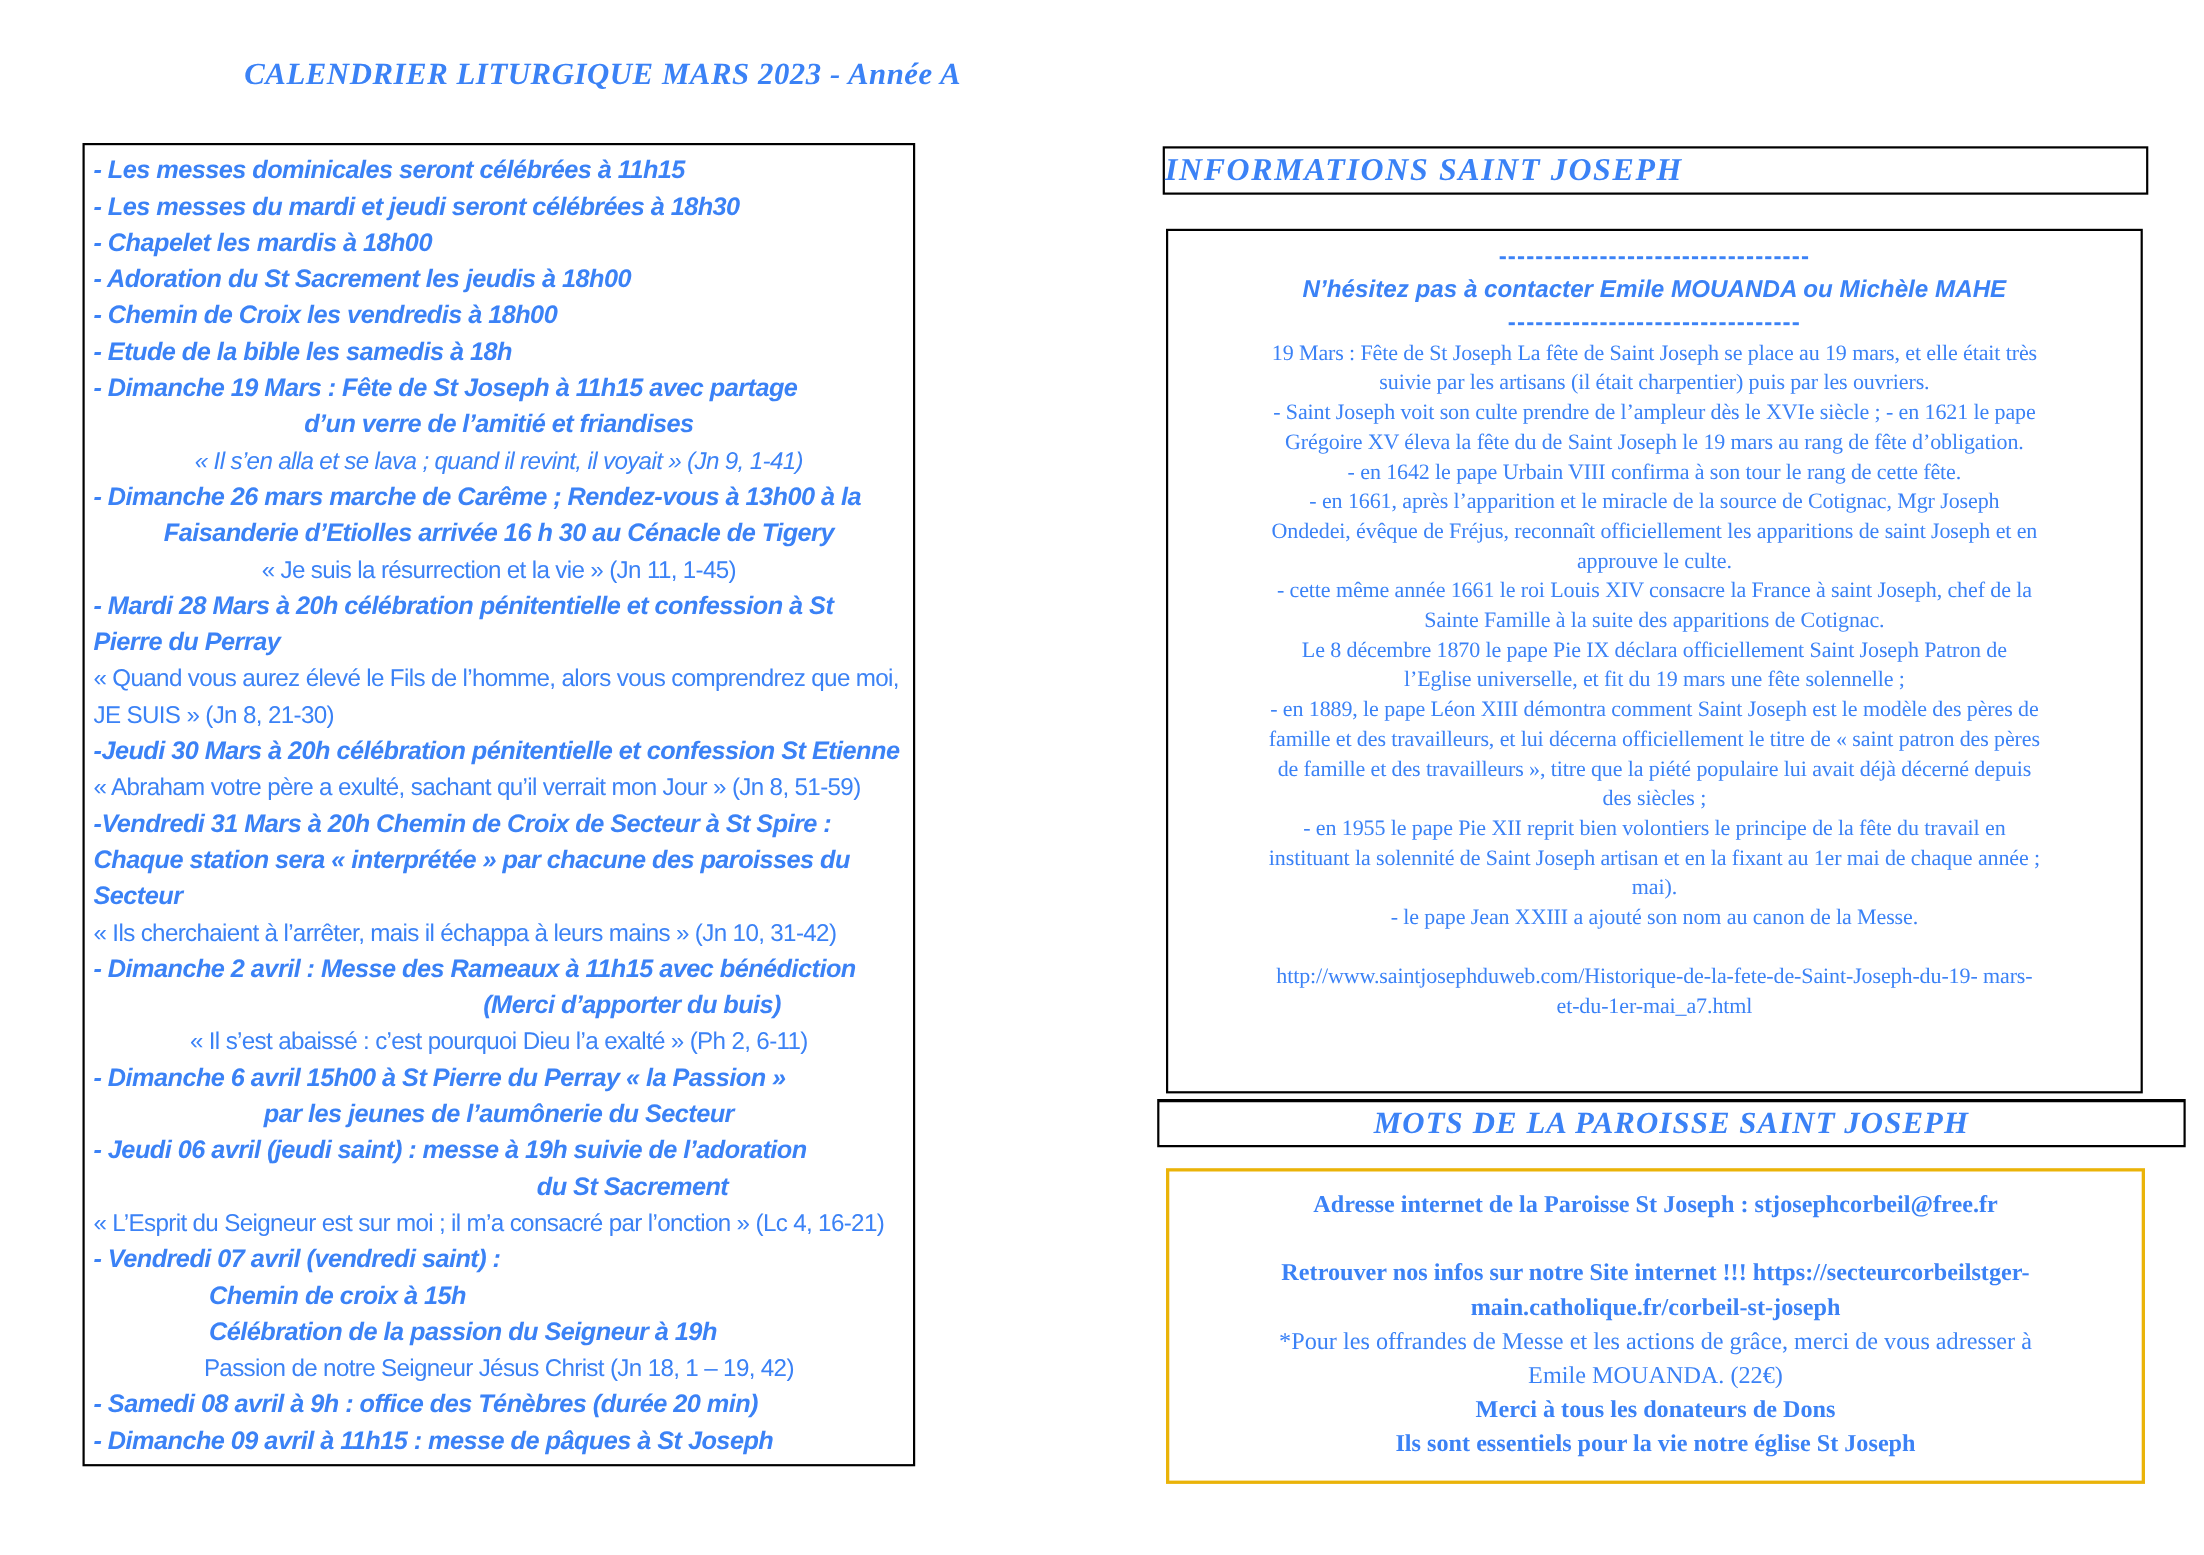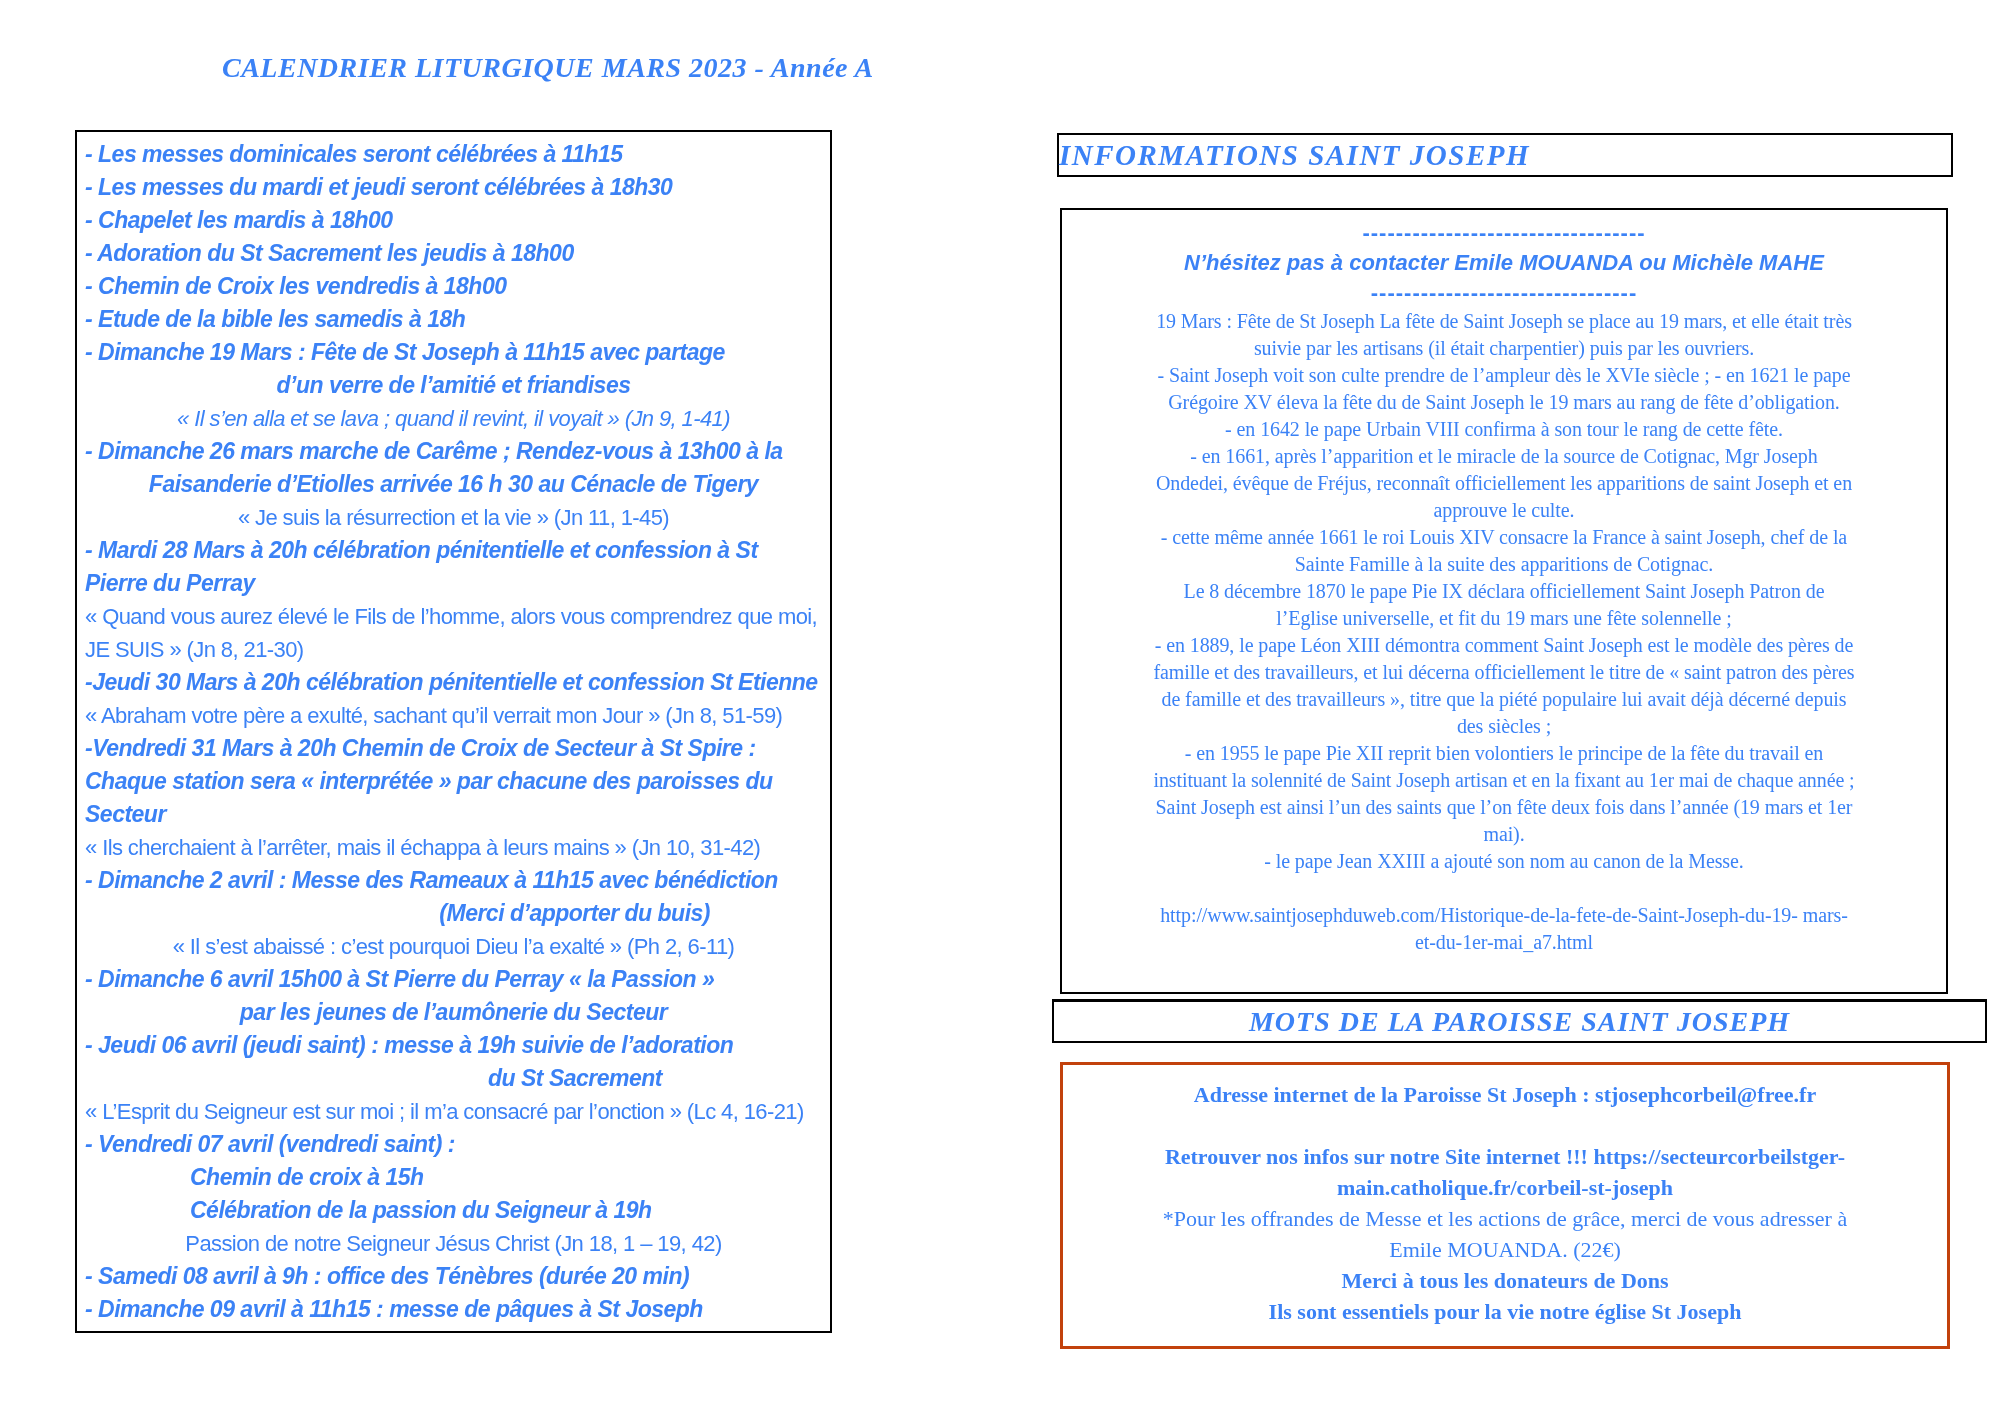--- a/index.html
+++ b/index.html
@@ -76,21 +76,21 @@
     width:935px;height:44px;
     border:2px solid #000;border-top-width:3px;box-sizing:border-box;
     text-align:center;line-height:39px;
     font-family:"Liberation Serif",serif;
     font-weight:bold;font-style:italic;
     font-size:28px;letter-spacing:1px;
   }
   .mots-box{
     position:absolute;left:1060px;top:1062px;
     width:890px;height:287px;
-    border:3px solid #c2410c;box-sizing:border-box;
+    border:3px solid #eab308;box-sizing:border-box;
     padding:14px 10px 6px 10px;
     text-align:center;overflow:hidden;
     font-family:"Liberation Serif",serif;
   }
   .mots-box .mline{font-size:22px;line-height:31px;}
   .mots-box .b{font-weight:bold;}
   .mots-box .r{font-weight:normal;}
 </style>
 </head>
 <body>
@@ -154,21 +154,20 @@
         <div class="hist">- cette même année 1661 le roi Louis XIV consacre la France à saint Joseph, chef de la</div>
         <div class="hist">Sainte Famille à la suite des apparitions de Cotignac.</div>
         <div class="hist">Le 8 décembre 1870 le pape Pie IX déclara officiellement Saint Joseph Patron de</div>
         <div class="hist">l’Eglise universelle, et fit du 19 mars une fête solennelle ;</div>
         <div class="hist">- en 1889, le pape Léon XIII démontra comment Saint Joseph est le modèle des pères de</div>
         <div class="hist">famille et des travailleurs, et lui décerna officiellement le titre de « saint patron des pères</div>
         <div class="hist">de famille et des travailleurs », titre que la piété populaire lui avait déjà décerné depuis</div>
         <div class="hist">des siècles ;</div>
         <div class="hist">- en 1955 le pape Pie XII reprit bien volontiers le principe de la fête du travail en</div>
         <div class="hist">instituant la solennité de Saint Joseph artisan et en la fixant au 1er mai de chaque année ;</div>
-        <div class="hist">Saint Joseph est ainsi l’un des saints que l’on fête deux fois dans l’année (19 mars et 1er</div>
         <div class="hist">mai).</div>
         <div class="hist">- le pape Jean XXIII a ajouté son nom au canon de la Messe.</div>
         <div class="hist">&nbsp;</div>
         <div class="hist">http://www.saintjosephduweb.com/Historique-de-la-fete-de-Saint-Joseph-du-19- mars-</div>
         <div class="hist">et-du-1er-mai_a7.html</div>
       </div>
   </div>
 
   <div class="mots-header-box">MOTS DE LA PAROISSE SAINT JOSEPH</div>
 

